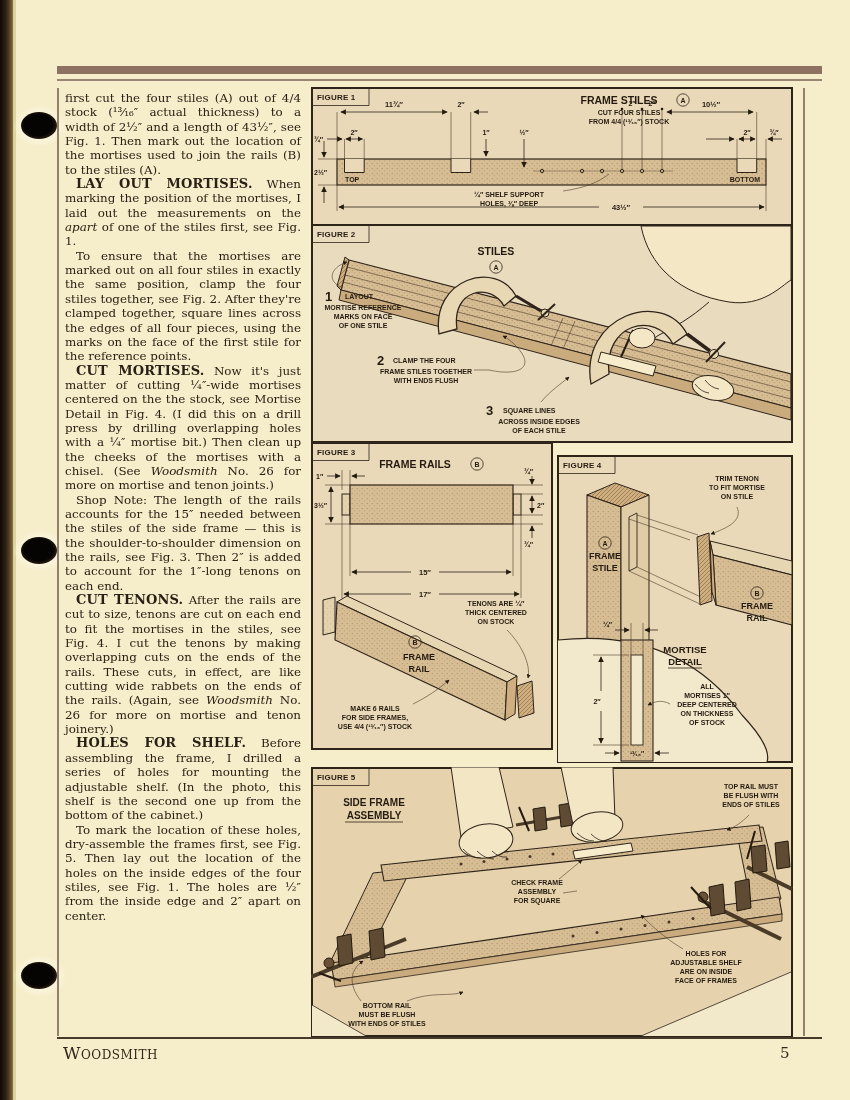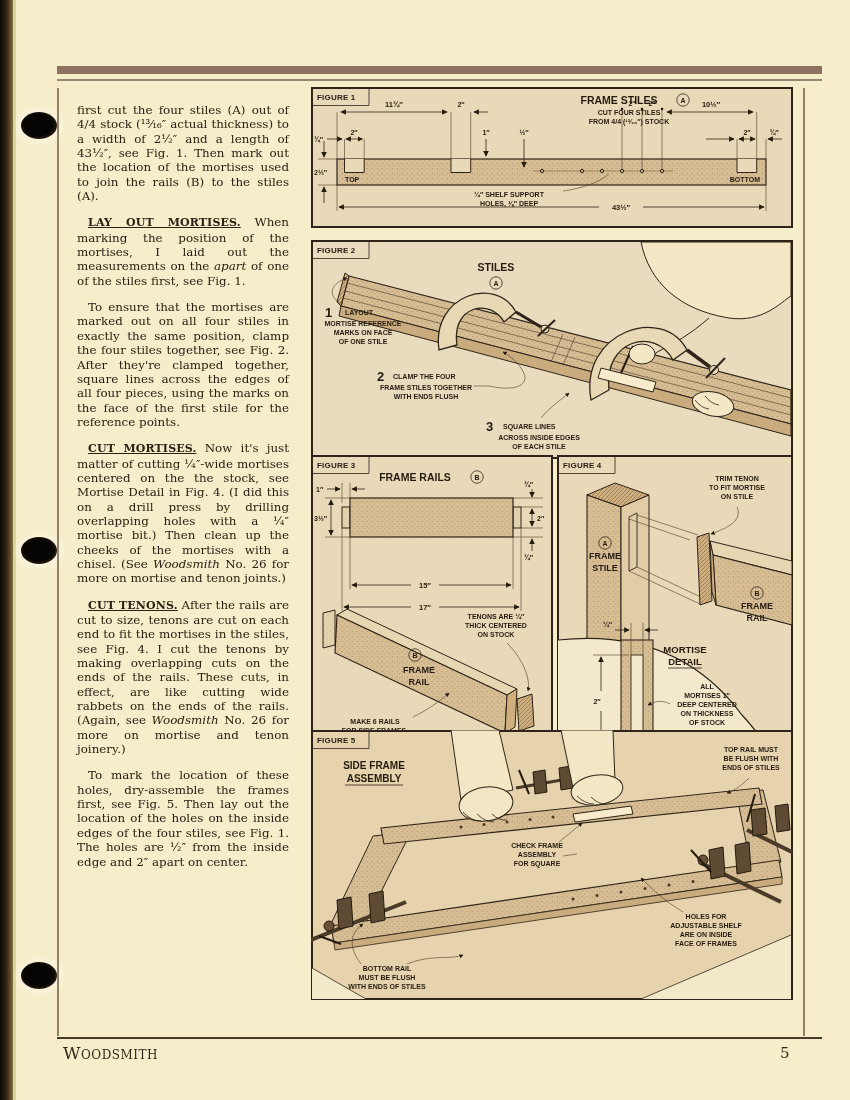--- a/index.html
+++ b/index.html
@@ -18,31 +18,31 @@
   .top-bar{position:absolute;left:57px;width:765px;top:66px;height:8px;background:#8d7261;}
   .top-bar-thin{position:absolute;left:57px;width:765px;top:79px;height:2px;background:#9a8572;}
   .rule-v{position:absolute;top:88px;height:948px;width:2px;background:#93806b;}
   .footer-rule{position:absolute;left:57px;width:765px;top:1037px;height:2px;background:#483a2b;}
   .footer-brand{position:absolute;left:63px;top:1043px;font-variant:small-caps;font-size:17px;
     letter-spacing:.5px;color:#32281d;}
   .page-num{position:absolute;left:780px;top:1044px;font-size:15px;color:#32281d;}
 
   .text-col{position:absolute;left:65px;top:91px;width:236px;color:#2921166;
     color:#2a2116;font-size:11.9px;line-height:14.35px;text-align:justify;}
-  .text-col p{margin:12px;text-indent:11px;}
+  .text-col p{margin:0;text-indent:11px;}
   .text-col p.noindent{text-indent:0;}
-  .lead{font-weight:bold;font-size:11px;letter-spacing:.15px;text-decoration:underline;}
+  .lead{font-weight:bold;font-size:13px;letter-spacing:.15px;}
   .i{font-style:italic;}
 
   .fig{position:absolute;}
   #fig1{left:311px;top:87px;width:482px;height:141px;border-radius:6px;}
-  #fig2{left:311px;top:240px;width:482px;height:219px;}
-  #fig3{left:311px;top:455px;width:202px;height:308px;}
+  #fig2{left:311px;top:224px;width:482px;height:219px;}
+  #fig3{left:311px;top:442px;width:202px;height:308px;}
   #fig4{left:557px;top:455px;width:236px;height:308px;}
-  #fig5{left:311px;top:730px;width:482px;height:196px;}
+  #fig5{left:311px;top:767px;width:482px;height:196px;}
   svg{display:block;}
   svg text{font-family:"Liberation Sans", sans-serif;font-weight:bold;fill:#241b10;}
   .dim{font-size:7px;}
   .dim2{font-size:7.5px;}
   .note{font-size:7px;}
   .figlab{font-size:8px;letter-spacing:.2px;}
   .bignum{font-size:13px;}
   .ttl{font-size:10.5px;}
   .ln{stroke:#2e241a;stroke-width:.8;fill:none;}
   .thin{stroke:#4a3b28;stroke-width:.6;fill:none;}
@@ -86,21 +86,23 @@
 <div class="rule-v" style="left:803px"></div>
 <div class="footer-rule"></div>
 <div class="footer-brand">Woodsmith</div>
 <div class="page-num">5</div>
 
 <div class="text-col">
     <p class="noindent"><span>first cut the four stiles (A) out of 4/4 stock (¹³⁄₁₆″ actual thickness) to a width of 2½″ and a length of 43½″, see Fig. 1. Then mark out the location of the mortises used to join the rails (B) to the stiles (A).</span></p>
     <p><span class="lead">LAY OUT MORTISES.</span><span> When marking the position of the mortises, I laid out the measurements on the </span><span class="i">apart</span><span> of one of the stiles first, see Fig. 1.</span></p>
     <p><span>To ensure that the mortises are marked out on all four stiles in exactly the same position, clamp the four stiles together, see Fig. 2. After they're clamped together, square lines across the edges of all four pieces, using the marks on the face of the first stile for the reference points.</span></p>
     <p><span class="lead">CUT MORTISES.</span><span> Now it's just matter of cutting ¼″-wide mortises centered on the the stock, see Mortise Detail in Fig. 4. (I did this on a drill press by drilling overlapping holes with a ¼″ mortise bit.) Then clean up the cheeks of the mortises with a chisel. (See </span><span class="i">Woodsmith</span><span> No. 26 for more on mortise and tenon joints.)</span></p>
+    <p><span>Shop Note: The length of the rails accounts for the 15″ needed between the stiles of the side frame — this is the shoulder-to-shoulder dimension on the rails, see Fig. 3. Then 2″ is added to account for the 1″-long tenons on each end.</span></p>
     <p><span class="lead">CUT TENONS.</span><span> After the rails are cut to size, tenons are cut on each end to fit the mortises in the stiles, see Fig. 4. I cut the tenons by making overlapping cuts on the ends of the rails. These cuts, in effect, are like cutting wide rabbets on the ends of the rails. (Again, see </span><span class="i">Woodsmith</span><span> No. 26 for more on mortise and tenon joinery.)</span></p>
+    <p><span class="lead">HOLES FOR SHELF.</span><span> Before assembling the frame, I drilled a series of holes for mounting the adjustable shelf. (In the photo, this shelf is the second one up from the bottom of the cabinet.)</span></p>
     <p><span>To mark the location of these holes, dry-assemble the frames first, see Fig. 5. Then lay out the location of the holes on the inside edges of the four stiles, see Fig. 1. The holes are ½″ from the inside edge and 2″ apart on center.</span></p>
   </div>
 
 <div class="fig" id="fig1">
 <svg viewBox="0 0 482 141" width="482" height="141">
   <rect x="1" y="1" width="480" height="139" fill="#ead9b8" stroke="#2e241a" stroke-width="2"></rect>
   <path d="M1,18.5 H58 V1" class="ln"></path>
   <text class="figlab" x="6" y="13">FIGURE 1</text>
   <text class="ttl" x="308" y="17" text-anchor="middle">FRAME STILES</text>
   <circle cx="372" cy="13" r="6.2" class="ln"></circle>

